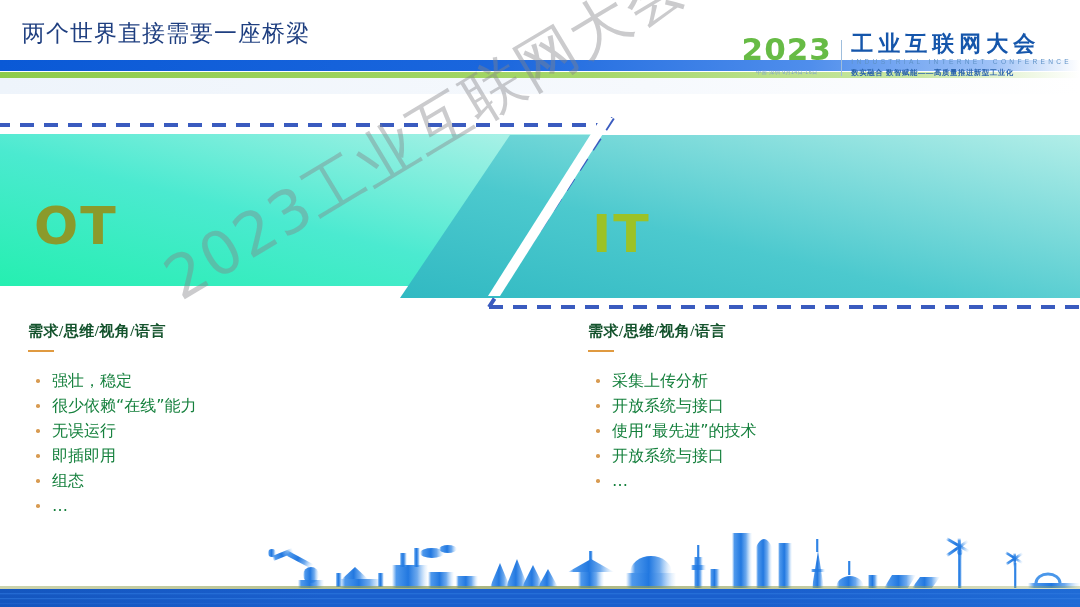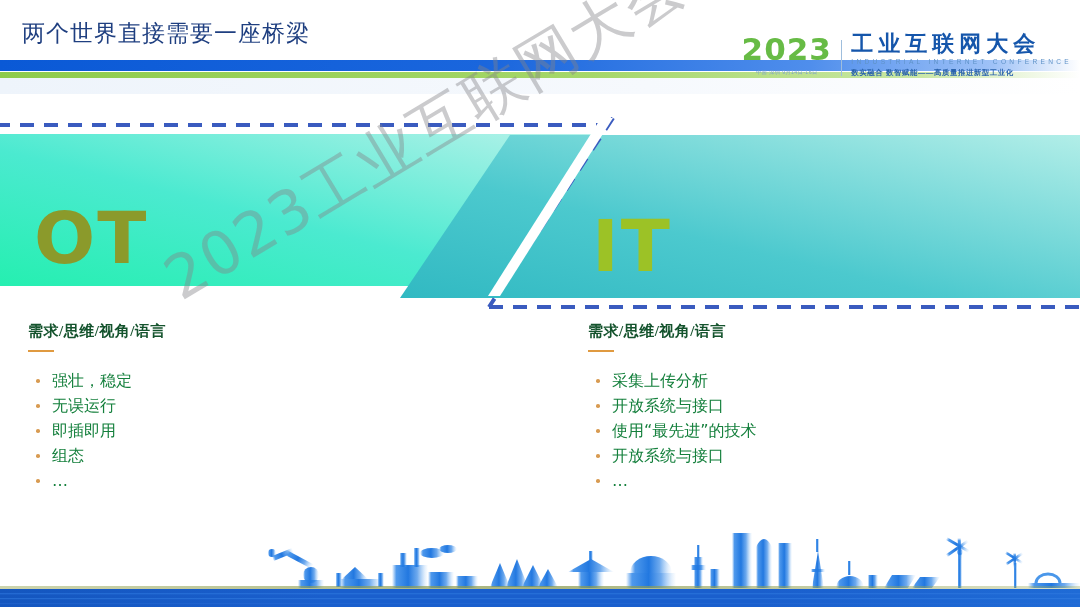--- a/index.html
+++ b/index.html
@@ -108,21 +108,21 @@
     position: absolute;
     left: 0;
     top: 110px;
     width: 1080px;
     height: 200px;
   }
   .band-svg { position: absolute; left: 0; top: 0; }
 
   .band-letter {
     position: absolute;
-    font-size: 72px;
+    font-size: 52px;
     font-weight: bold;
     font-family: "DejaVu Sans", sans-serif;
     letter-spacing: 2px;
   }
   #ot-letter {
     left: 34px;
     top: 86px;
     color: #8b9a2b;
   }
   #it-letter {
@@ -250,20 +250,21 @@
   <div id="it-letter" class="band-letter">IT</div>
 </div>
 
 <div id="watermark">2023工业互联网大会</div>
 
 <div id="col-ot" class="column">
   <div class="col-heading">需求/思维/视角/语言</div>
   <div class="heading-rule"></div>
   <ul class="bullet-list">
     <li>强壮，稳定</li>
+    <li>很少依赖“在线”能力</li>
     <li>无误运行</li>
     <li>即插即用</li>
     <li>组态</li>
     <li>…</li>
   </ul>
 </div>
 
 <div id="col-it" class="column">
   <div class="col-heading">需求/思维/视角/语言</div>
   <div class="heading-rule"></div>

